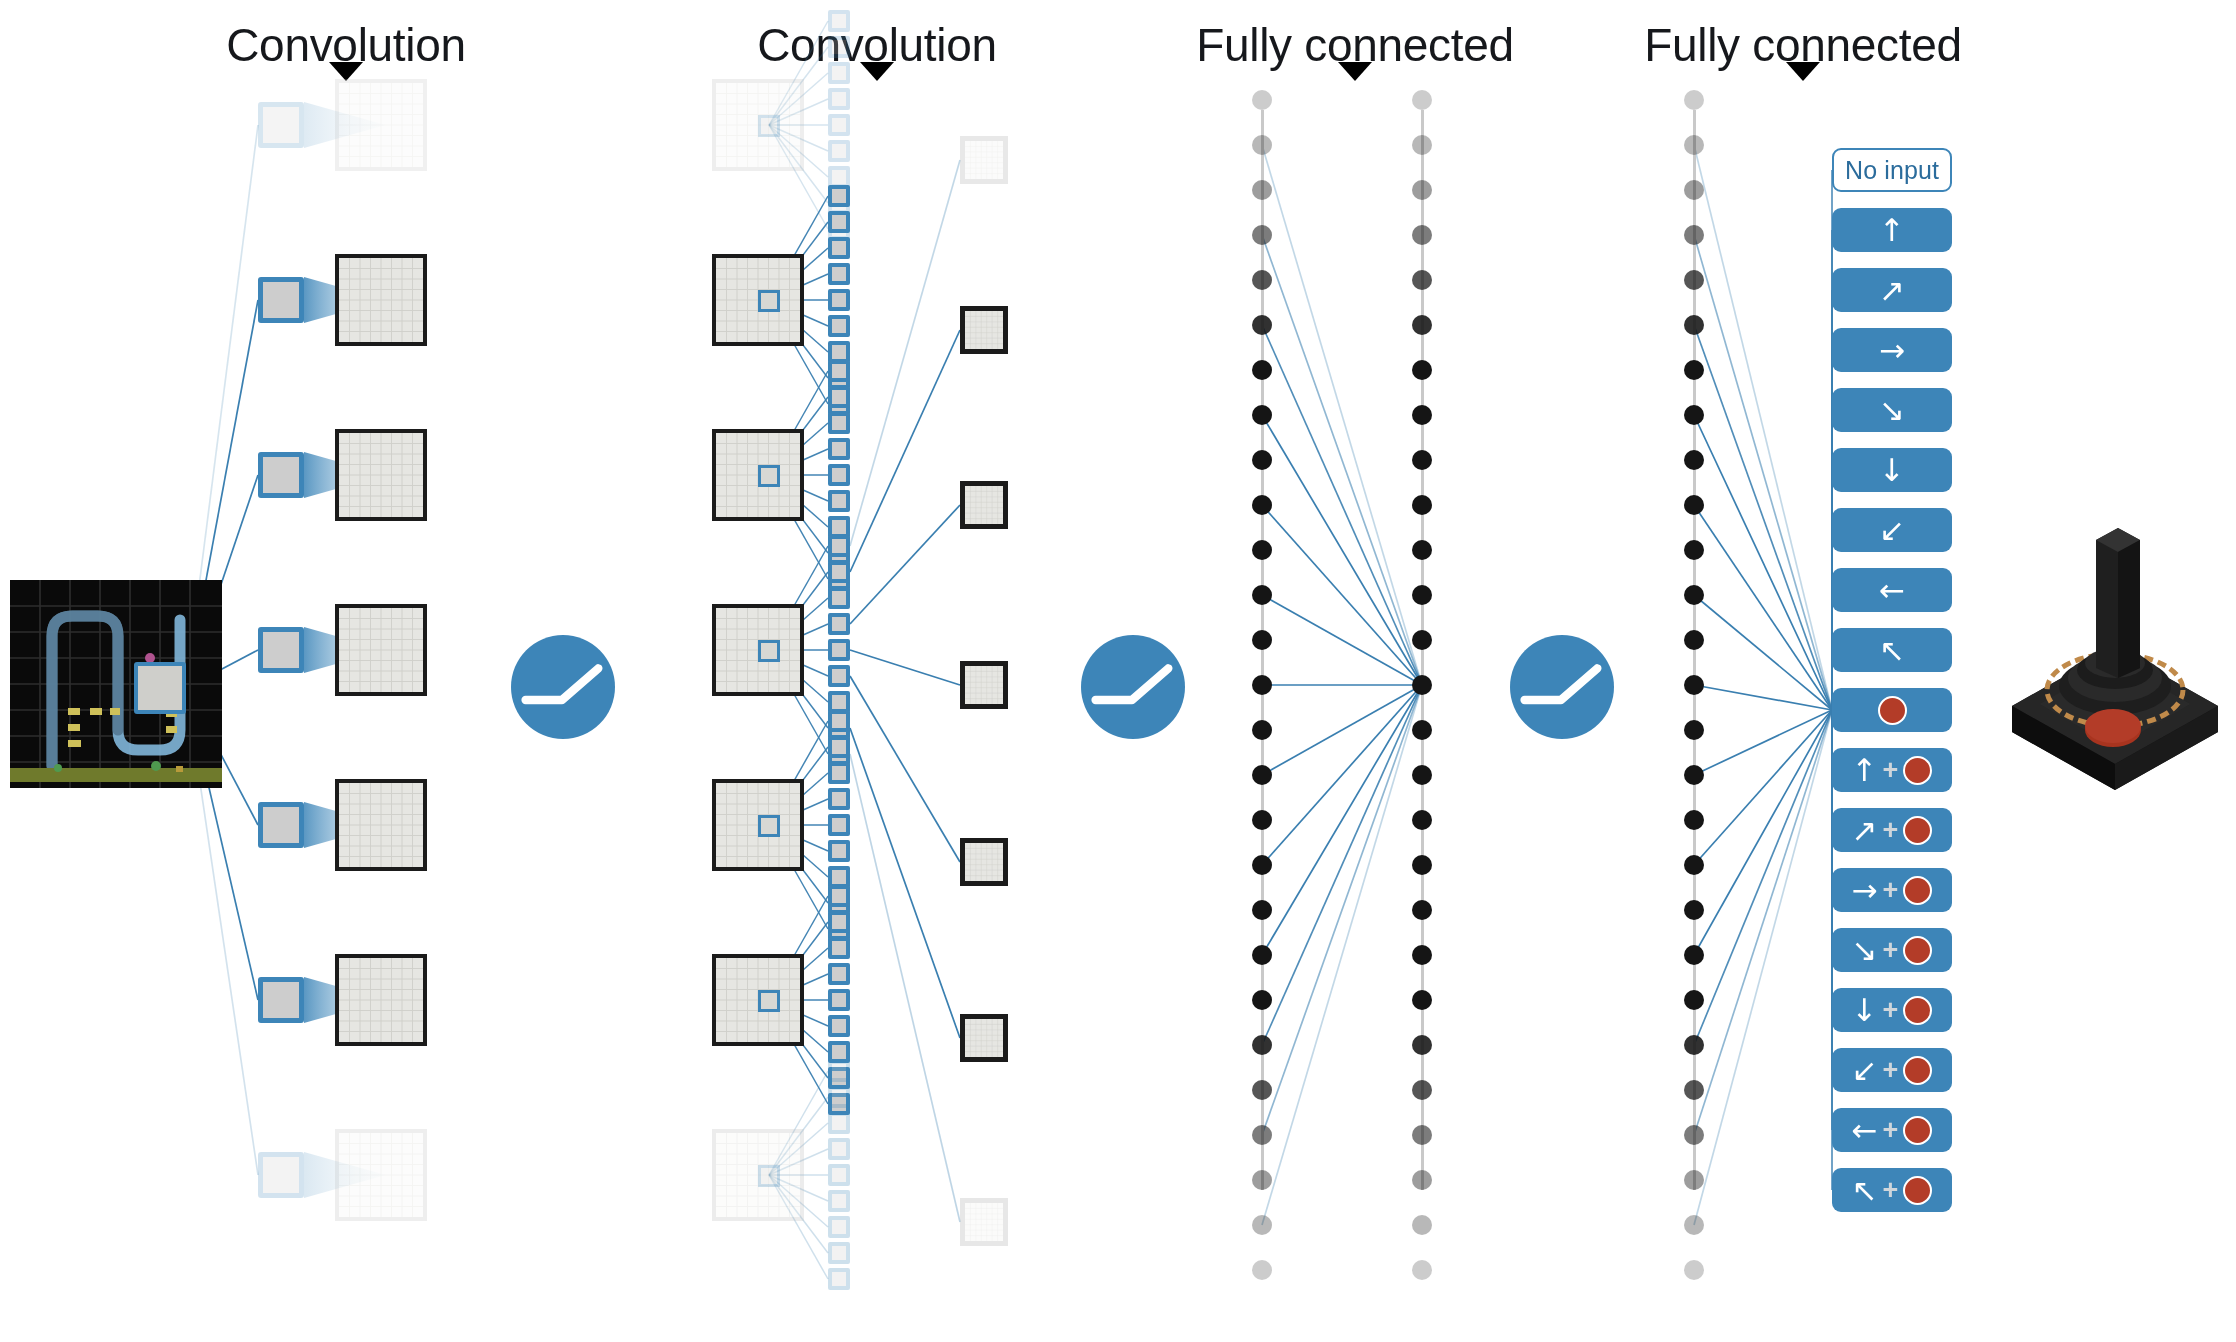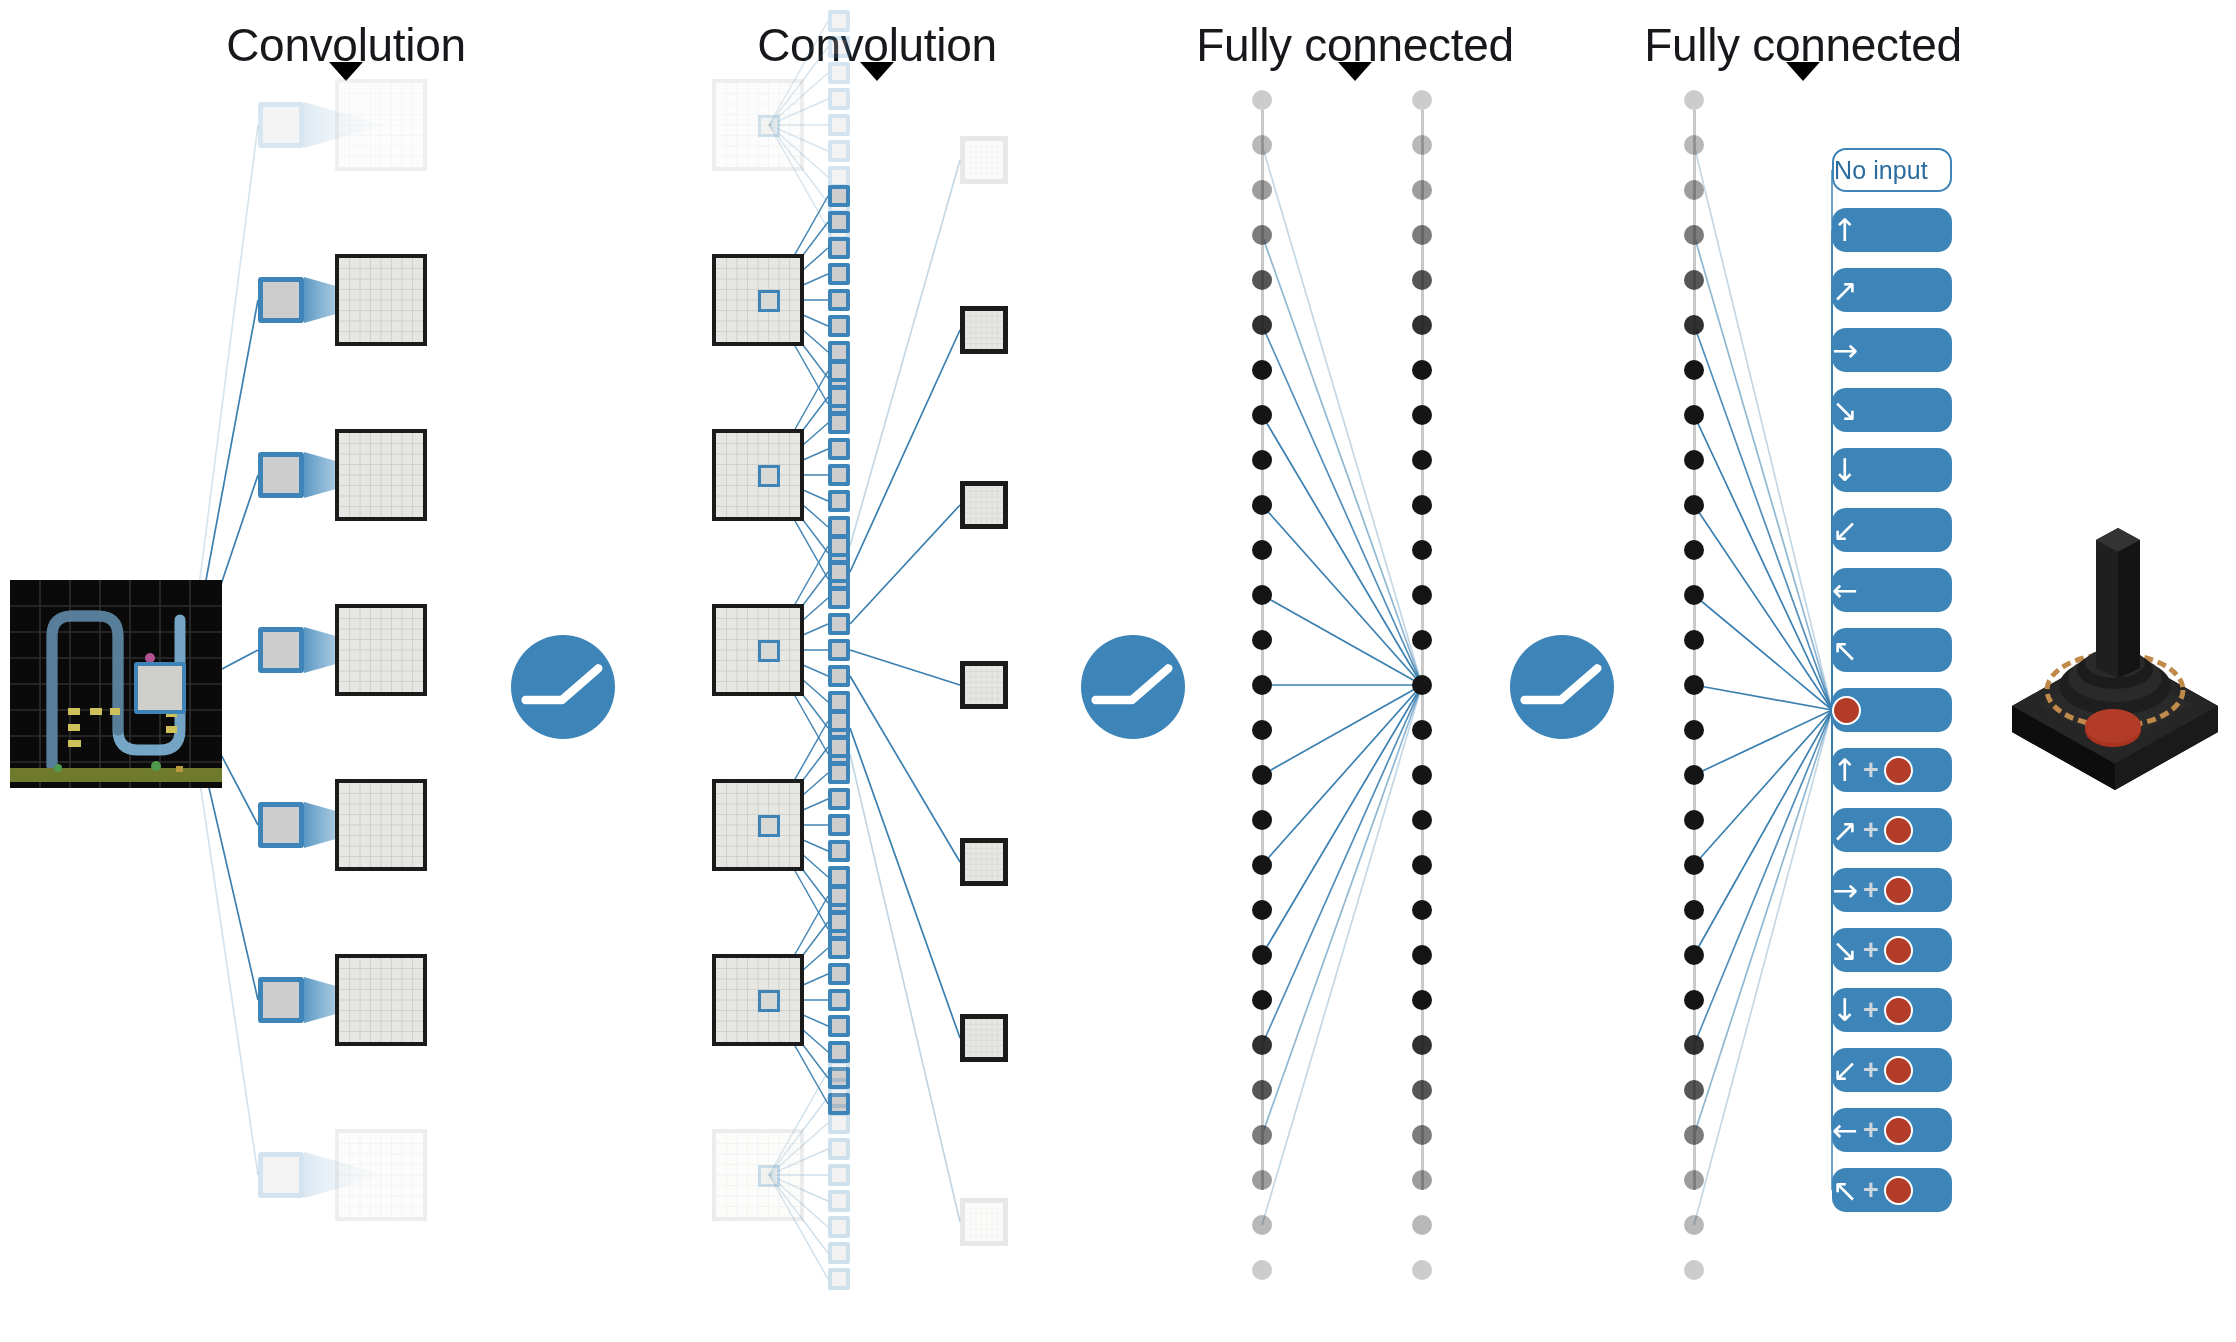--- a/index.html
+++ b/index.html
@@ -16,22 +16,22 @@
   .gsheet{position:absolute;left:0;top:0;width:100%;height:100%;}
   
   .fmap{position:absolute;box-sizing:border-box;background:#ececec;}
   .fmap .cells{position:absolute;left:0;top:0;right:0;bottom:0;}
   
   .patch{position:absolute;box-sizing:border-box;background:#cdcdcd;}
   
   .relu{position:absolute;border-radius:50%;background:#3d85b8;}
   .relu svg{position:absolute;left:0;top:0;}
   
-  .abtn{position:absolute;box-sizing:border-box;border-radius:14px;background:#3d85b8;
-        display:flex;align-items:center;gap:5px;}
+  .abtn{position:absolute;box-sizing:border-box;border-radius:9px;background:#3d85b8;
+        display:flex;align-items:center;justify-content:center;gap:5px;}
   .abtn.noinput{background:#fff;border:2px solid #3d85b8;color:#2b6c9c;
         font-size:25px;letter-spacing:0.1px;}
   .abtn .gl{color:#fff;font-size:31px;line-height:1;font-weight:500;
         font-family:"DejaVu Sans",sans-serif;}
   .abtn .plus{color:#cfd6db;font-size:27px;line-height:1;font-weight:600;}
   .fire{display:inline-block;width:29px;height:29px;border-radius:50%;
         background:#b33c28;border:2.5px solid #fff;box-sizing:border-box;}
   .joy{position:absolute;}
 </style>
 </head>

